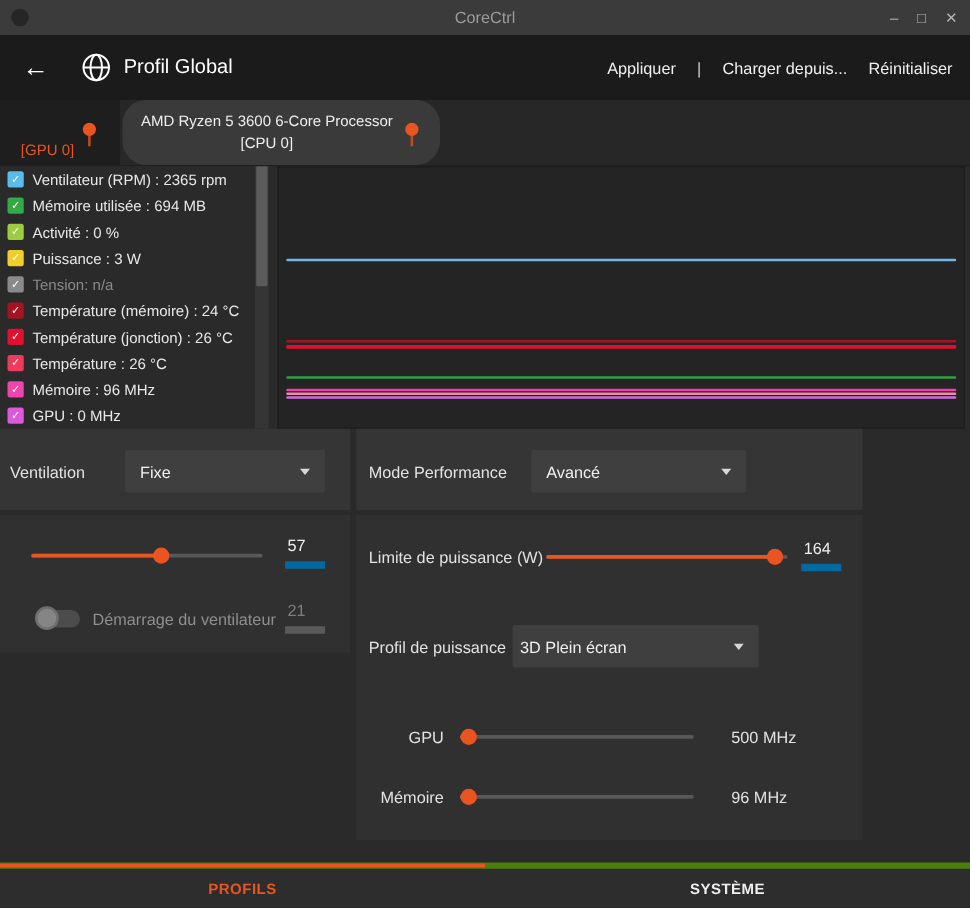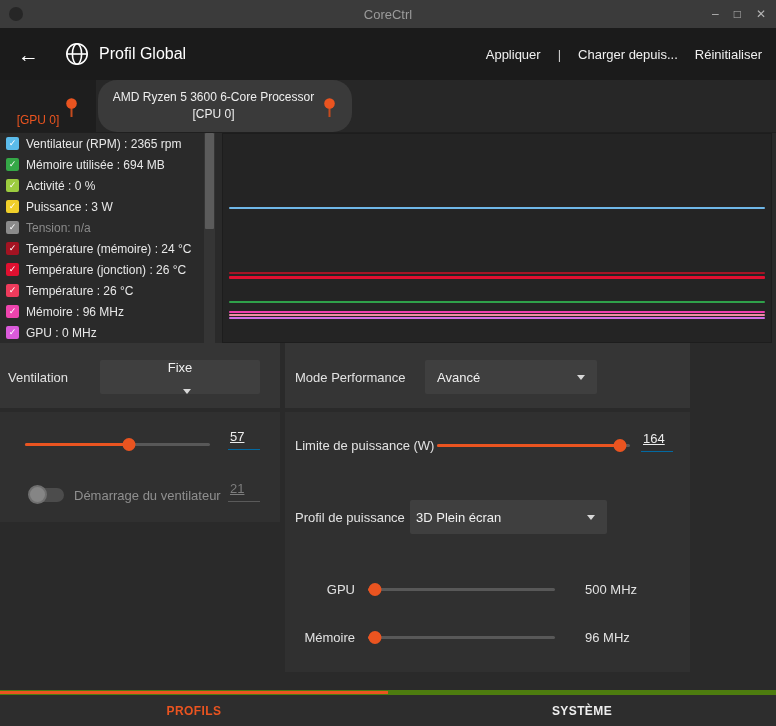--- a/index.html
+++ b/index.html
@@ -58,22 +58,22 @@
 
   .dropdown{position:absolute;height:34px;background:#3f3f3f;border-radius:2px;display:flex;align-items:center;
     justify-content:space-between;padding:0 12px;font-size:13px;color:#f0f0f0;cursor:default;}
   .caret{width:0;height:0;border-left:4px solid transparent;border-right:4px solid transparent;border-top:5px solid #d8d8d8;margin-left:14px;}
 
   .slider{position:absolute;height:16px;}
   .slider .track{position:absolute;left:0;right:0;top:7px;height:3px;background:#585858;border-radius:2px;}
   .slider .fill{position:absolute;left:0;top:7px;height:3px;background:#ea5420;width:var(--pct,50%);border-radius:2px;}
   .slider .handle{position:absolute;top:2px;left:var(--pct,50%);width:13px;height:13px;border-radius:50%;background:#ea5420;transform:translateX(-50%);}
 
-  .value-field{position:absolute;display:inline-block;min-width:32px;border-bottom:1px solid #0369a1;
-    font-size:13px;color:#ededed;padding:0 2px 5px 2px;text-decoration:underline;}
+  .value-field{position:absolute;display:inline-block;min-width:32px;border-bottom:6px solid #0369a1;
+    font-size:13px;color:#ededed;padding:0 2px 5px 2px;}
   .value-field.muted{color:#7d7d7d;border-bottom-color:#5a5a5a;}
   .freq-label{position:absolute;font-size:13px;color:#e2e2e2;white-space:nowrap;}
 
   .toggle{position:absolute;width:34px;height:14px;border-radius:7px;background:#4c4c4c;}
   .toggle .knob{position:absolute;left:-2px;top:-3px;width:19px;height:19px;border-radius:50%;background:#858585;border:2px solid #6f6f6f;}
 
   
   .bottom-tabs{position:absolute;left:0;right:0;top:690px;height:36px;background:#2d2d2d;border-top:5px solid #4d7c0f;display:flex;}
   .btab{flex:1;display:flex;align-items:center;justify-content:center;font-size:12px;font-weight:bold;
     letter-spacing:0.4px;color:#eeeeee;position:relative;}
@@ -196,21 +196,21 @@
     </div>
   </div>
 
   <div class="controls">
     <div class="panel fan-header"></div>
     <div class="panel perf-header"></div>
     <div class="panel fan-body"></div>
     <div class="panel perf-body"></div>
 
     <span class="ctl-label" style="left:8px;top:27px;">Ventilation</span>
-    <div class="dropdown" style="left:100px;top:17px;width:160px;flex-direction:column;">
+    <div class="dropdown" style="left:100px;top:17px;width:160px;">
       <span>Fixe</span>
       <span class="caret"></span>
     </div>
 
     <div class="slider" style="left: 25px; top: 93px; width: 185px; --pct: 56%;">
       <div class="track"></div>
       <div class="fill"></div>
       <div class="handle"></div>
     </div>
     <span class="value-field" style="left:228px;top:86px;">57</span>

